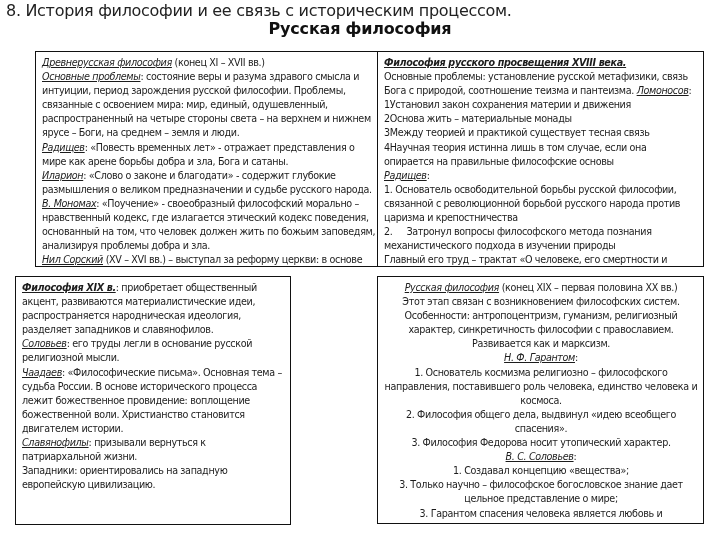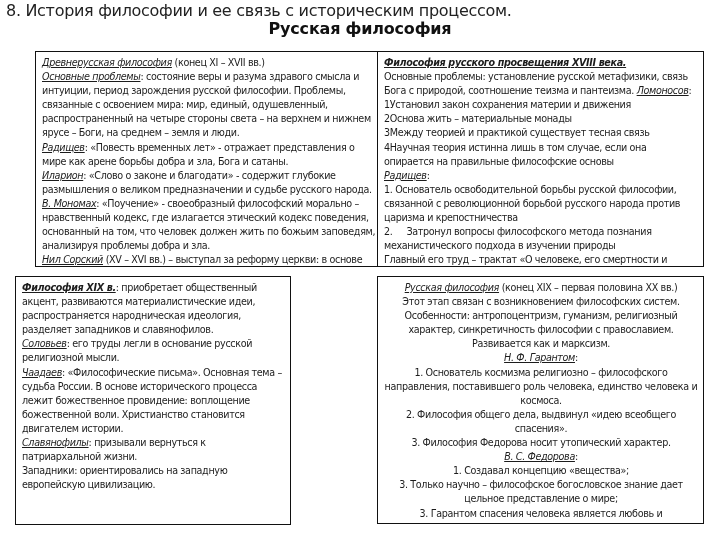--- a/index.html
+++ b/index.html
@@ -70,17 +70,17 @@
 
 <div class="box" id="b4">
   <span class="p"><span class="u">Русская философия</span><span> (конец XIX – первая половина XX вв.)</span></span>
   <span class="p">Этот этап связан с возникновением философских систем.</span>
   <span class="p">Особенности: антропоцентризм, гуманизм, религиозный характер, синкретичность философии с православием.</span>
   <span class="p">Развивается как и марксизм.</span>
   <span class="p"><span class="u">Н. Ф. Гарантом</span>:</span>
   <span class="p">1. Основатель космизма религиозно – философского направления, поставившего роль человека, единство человека и космоса.</span>
   <span class="p">2. Философия общего дела, выдвинул «идею всеобщего спасения».</span>
   <span class="p">3. Философия Федорова носит утопический характер.</span>
-  <span class="p"><span class="u">В. С. Федорова</span>:</span>
+  <span class="p"><span class="u">В. С. Соловьев</span>:</span>
   <span class="p">1. Создавал концепцию «вещества»;</span>
   <span class="p">3. Только научно – философское богословское знание дает цельное представление о мире;</span>
   <span class="p">3. Гарантом спасения человека является любовь и нравственность.</span>
 </div>
 
 </body></html>

